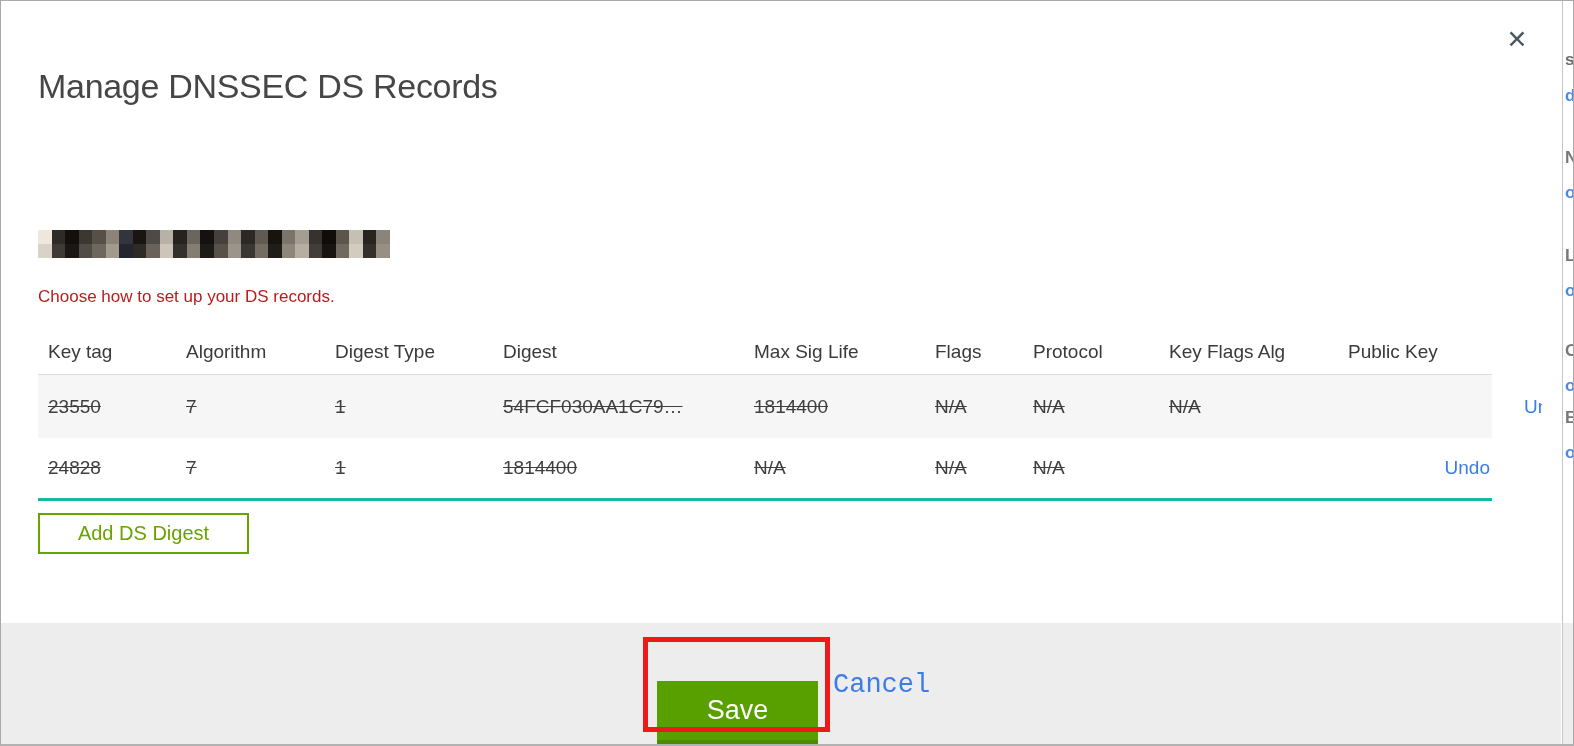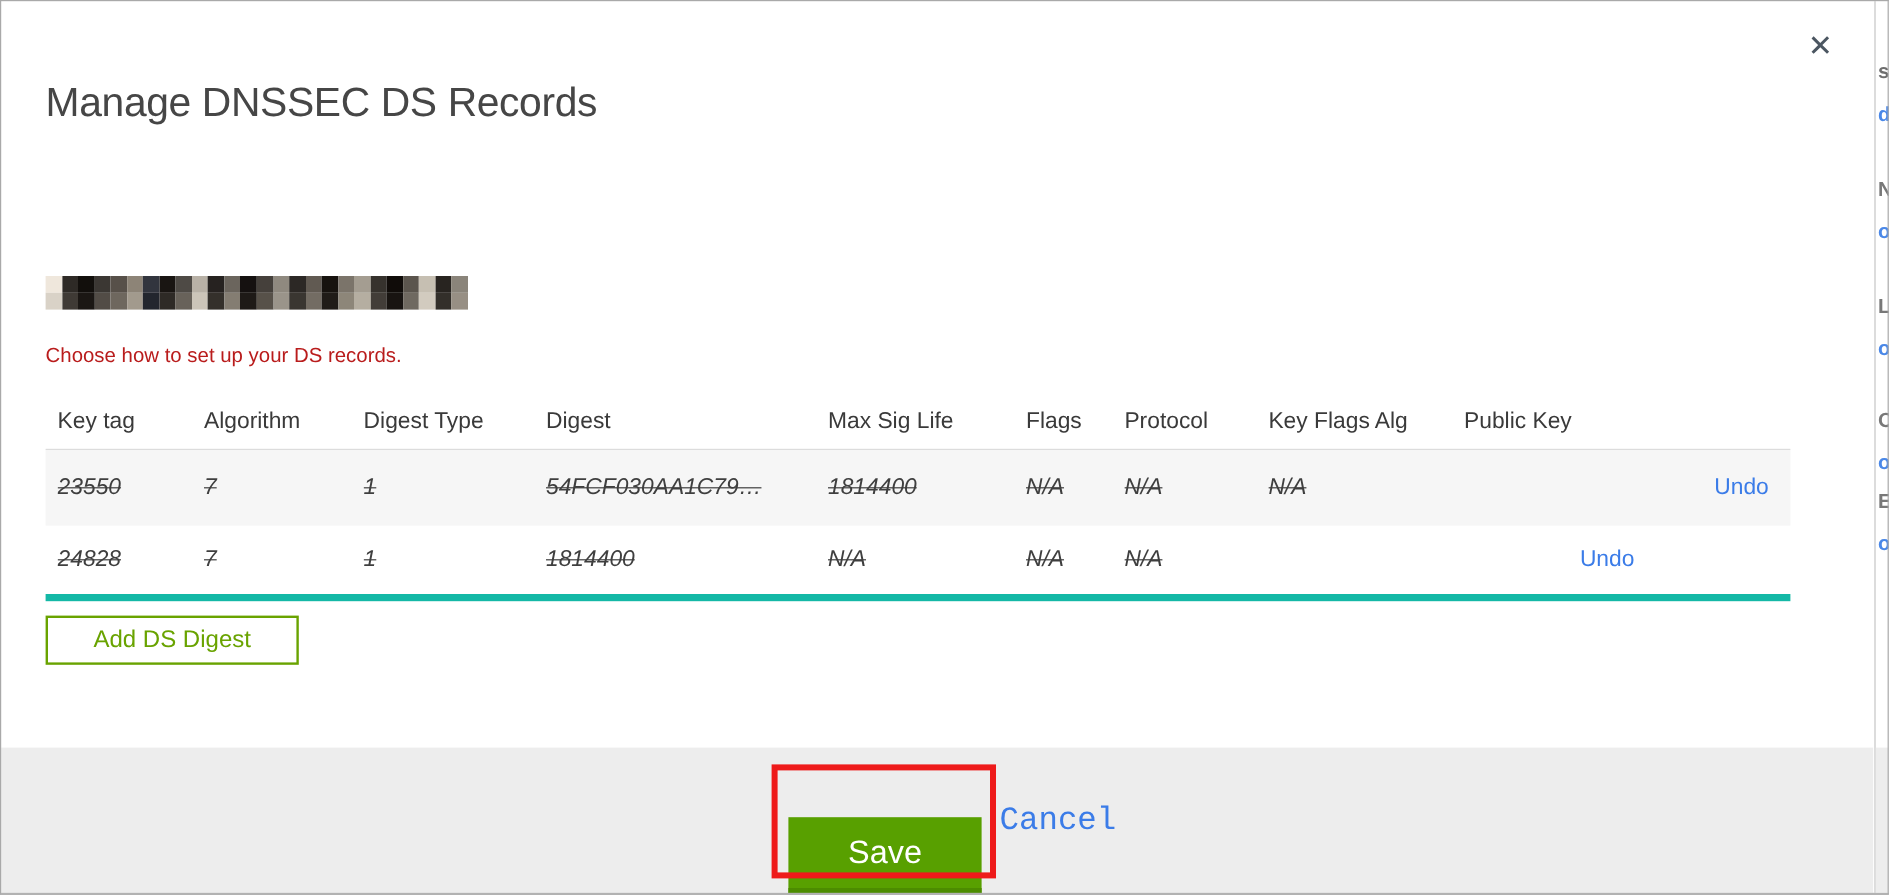--- a/index.html
+++ b/index.html
@@ -38,28 +38,28 @@
   }
   
   .ds-table{
     position:absolute;left:38px;top:330px;width:1454px;
     font-size:19px;color:#3f3f3f;
   }
   .thead,.trow{
     display:grid;
     grid-template-columns:122px 133px 152px 235px 165px 82px 120px 163px 160px 1fr;
     align-items:center;
-    padding-left:10px;box-sizing:border-box;
+    padding-left:10px;box-sizing:border-box;gap:16px;
   }
   .thead{height:45px;border-bottom:1px solid #dcdcdc;color:#3a3a3a;}
   .trow{height:63px;}
   .trow.alt{background:#f6f6f6;}
-  .trow.last{border-bottom:6px solid #14b8a6;}
+  .trow.last{border-bottom:3px solid #14b8a6;}
   .cell{white-space:nowrap;overflow:hidden;}
-  .cell.strike{text-decoration:line-through;font-style:italic;}
+  .cell.strike{text-decoration:line-through;}
   .undo-cell{text-align:right;padding-right:18px;}
   .undo{color:var(--link-blue,#3b7ce8);cursor:pointer;text-decoration:none;}
   
   .add-btn{
     position:absolute;left:38px;top:513px;width:211px;height:41px;
     box-sizing:border-box;background:#ffffff;
     border:2px solid var(--add-green,#69a300);
     color:var(--add-green,#69a300);
     font-size:20px;font-family:inherit;
     display:flex;align-items:center;justify-content:center;cursor:pointer;

